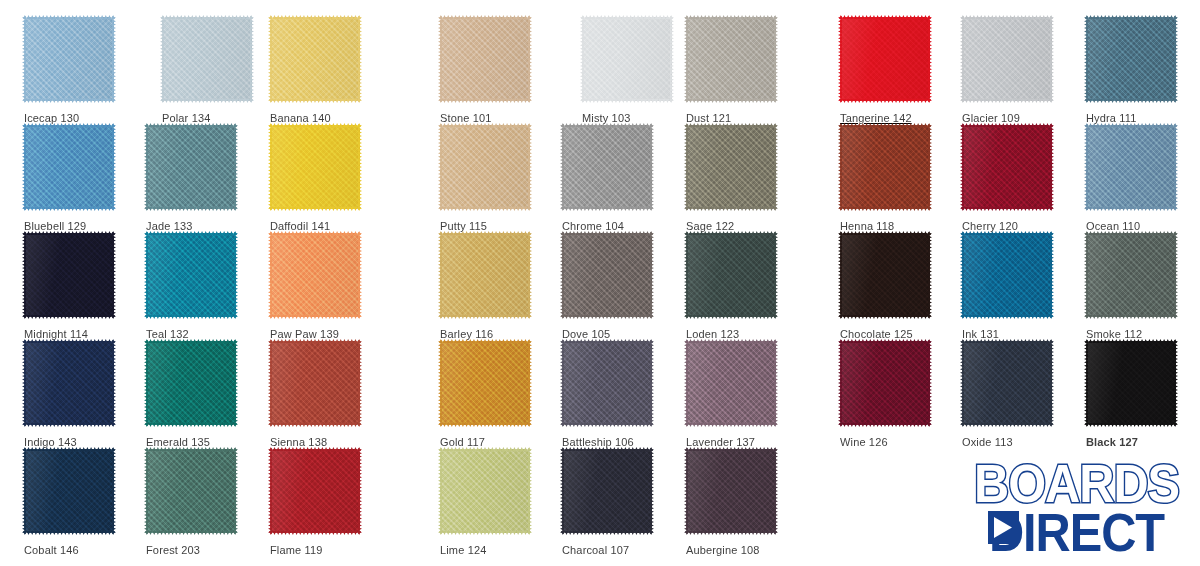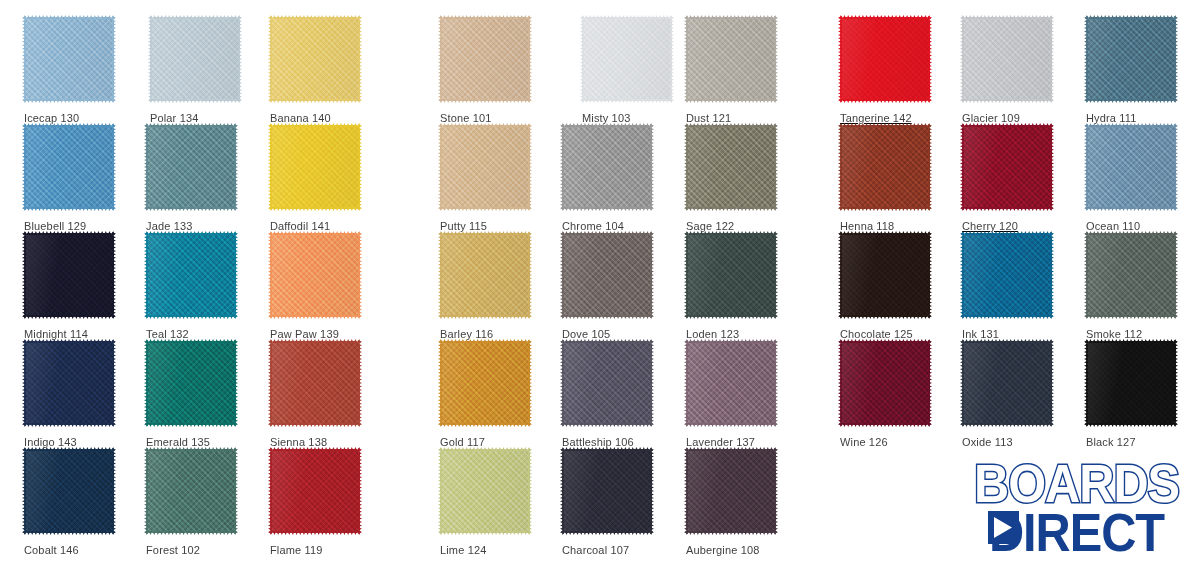--- a/index.html
+++ b/index.html
@@ -106,21 +106,21 @@
         <div class="sheen"></div>
       </div>
       <div style="position: absolute; left: 0px; top: 0px; width: 90px; height: 84px;">
         <div class="pink-edge top" style="background: rgb(143, 182, 210); clip-path: polygon(0px 100%, 2% 0px, 4% 100%, 6% 0px, 8% 100%, 10% 0px, 12% 100%, 14% 0px, 16% 100%, 18% 0px, 20% 100%, 22% 0px, 24% 100%, 26% 0px, 28% 100%, 30% 0px, 32% 100%, 34% 0px, 36% 100%, 38% 0px, 40% 100%, 42% 0px, 44% 100%, 46% 0px, 48% 100%, 50% 0px, 52% 100%, 54% 0px, 56% 100%, 58% 0px, 60% 100%, 62% 0px, 64% 100%, 66% 0px, 68% 100%, 70% 0px, 72% 100%, 74% 0px, 76% 100%, 78% 0px, 80% 100%, 82% 0px, 84% 100%, 86% 0px, 88% 100%, 90% 0px, 92% 100%, 94% 0px, 96% 100%, 98% 0px, 100% 100%);"></div>
         <div class="pink-edge bottom" style="background: rgb(143, 182, 210); clip-path: polygon(0px 100%, 2% 0px, 4% 100%, 6% 0px, 8% 100%, 10% 0px, 12% 100%, 14% 0px, 16% 100%, 18% 0px, 20% 100%, 22% 0px, 24% 100%, 26% 0px, 28% 100%, 30% 0px, 32% 100%, 34% 0px, 36% 100%, 38% 0px, 40% 100%, 42% 0px, 44% 100%, 46% 0px, 48% 100%, 50% 0px, 52% 100%, 54% 0px, 56% 100%, 58% 0px, 60% 100%, 62% 0px, 64% 100%, 66% 0px, 68% 100%, 70% 0px, 72% 100%, 74% 0px, 76% 100%, 78% 0px, 80% 100%, 82% 0px, 84% 100%, 86% 0px, 88% 100%, 90% 0px, 92% 100%, 94% 0px, 96% 100%, 98% 0px, 100% 100%); transform: scaleY(-1);"></div>
         <div class="pink-edge left" style="background: rgb(143, 182, 210); clip-path: polygon(100% 0px, 0px 2%, 100% 4%, 0px 6%, 100% 8%, 0px 10%, 100% 12%, 0px 14%, 100% 16%, 0px 18%, 100% 20%, 0px 22%, 100% 24%, 0px 26%, 100% 28%, 0px 30%, 100% 32%, 0px 34%, 100% 36%, 0px 38%, 100% 40%, 0px 42%, 100% 44%, 0px 46%, 100% 48%, 0px 50%, 100% 52%, 0px 54%, 100% 56%, 0px 58%, 100% 60%, 0px 62%, 100% 64%, 0px 66%, 100% 68%, 0px 70%, 100% 72%, 0px 74%, 100% 76%, 0px 78%, 100% 80%, 0px 82%, 100% 84%, 0px 86%, 100% 88%, 0px 90%, 100% 92%, 0px 94%, 100% 96%, 0px 98%, 100% 100%);"></div>
         <div class="pink-edge right" style="background: rgb(143, 182, 210); clip-path: polygon(100% 0px, 0px 2%, 100% 4%, 0px 6%, 100% 8%, 0px 10%, 100% 12%, 0px 14%, 100% 16%, 0px 18%, 100% 20%, 0px 22%, 100% 24%, 0px 26%, 100% 28%, 0px 30%, 100% 32%, 0px 34%, 100% 36%, 0px 38%, 100% 40%, 0px 42%, 100% 44%, 0px 46%, 100% 48%, 0px 50%, 100% 52%, 0px 54%, 100% 56%, 0px 58%, 100% 60%, 0px 62%, 100% 64%, 0px 66%, 100% 68%, 0px 70%, 100% 72%, 0px 74%, 100% 76%, 0px 78%, 100% 80%, 0px 82%, 100% 84%, 0px 86%, 100% 88%, 0px 90%, 100% 92%, 0px 94%, 100% 96%, 0px 98%, 100% 100%); transform: scaleX(-1);"></div>
       </div>
       <div class="label">Icecap 130</div>
     </div>
-    <div class="swatch-cell" style="left: 150px; top: 17px;">
+    <div class="swatch-cell" style="left: 162px; top: 17px;">
       <div class="swatch">
         <div class="plate" style="background: rgb(189, 204, 212);"></div>
         <div class="weave"></div>
         <div class="sheen"></div>
       </div>
       <div style="position: absolute; left: 0px; top: 0px; width: 90px; height: 84px;">
         <div class="pink-edge top" style="background: rgb(189, 204, 212); clip-path: polygon(0px 100%, 2% 0px, 4% 100%, 6% 0px, 8% 100%, 10% 0px, 12% 100%, 14% 0px, 16% 100%, 18% 0px, 20% 100%, 22% 0px, 24% 100%, 26% 0px, 28% 100%, 30% 0px, 32% 100%, 34% 0px, 36% 100%, 38% 0px, 40% 100%, 42% 0px, 44% 100%, 46% 0px, 48% 100%, 50% 0px, 52% 100%, 54% 0px, 56% 100%, 58% 0px, 60% 100%, 62% 0px, 64% 100%, 66% 0px, 68% 100%, 70% 0px, 72% 100%, 74% 0px, 76% 100%, 78% 0px, 80% 100%, 82% 0px, 84% 100%, 86% 0px, 88% 100%, 90% 0px, 92% 100%, 94% 0px, 96% 100%, 98% 0px, 100% 100%);"></div>
         <div class="pink-edge bottom" style="background: rgb(189, 204, 212); clip-path: polygon(0px 100%, 2% 0px, 4% 100%, 6% 0px, 8% 100%, 10% 0px, 12% 100%, 14% 0px, 16% 100%, 18% 0px, 20% 100%, 22% 0px, 24% 100%, 26% 0px, 28% 100%, 30% 0px, 32% 100%, 34% 0px, 36% 100%, 38% 0px, 40% 100%, 42% 0px, 44% 100%, 46% 0px, 48% 100%, 50% 0px, 52% 100%, 54% 0px, 56% 100%, 58% 0px, 60% 100%, 62% 0px, 64% 100%, 66% 0px, 68% 100%, 70% 0px, 72% 100%, 74% 0px, 76% 100%, 78% 0px, 80% 100%, 82% 0px, 84% 100%, 86% 0px, 88% 100%, 90% 0px, 92% 100%, 94% 0px, 96% 100%, 98% 0px, 100% 100%); transform: scaleY(-1);"></div>
         <div class="pink-edge left" style="background: rgb(189, 204, 212); clip-path: polygon(100% 0px, 0px 2%, 100% 4%, 0px 6%, 100% 8%, 0px 10%, 100% 12%, 0px 14%, 100% 16%, 0px 18%, 100% 20%, 0px 22%, 100% 24%, 0px 26%, 100% 28%, 0px 30%, 100% 32%, 0px 34%, 100% 36%, 0px 38%, 100% 40%, 0px 42%, 100% 44%, 0px 46%, 100% 48%, 0px 50%, 100% 52%, 0px 54%, 100% 56%, 0px 58%, 100% 60%, 0px 62%, 100% 64%, 0px 66%, 100% 68%, 0px 70%, 100% 72%, 0px 74%, 100% 76%, 0px 78%, 100% 80%, 0px 82%, 100% 84%, 0px 86%, 100% 88%, 0px 90%, 100% 92%, 0px 94%, 100% 96%, 0px 98%, 100% 100%);"></div>
         <div class="pink-edge right" style="background: rgb(189, 204, 212); clip-path: polygon(100% 0px, 0px 2%, 100% 4%, 0px 6%, 100% 8%, 0px 10%, 100% 12%, 0px 14%, 100% 16%, 0px 18%, 100% 20%, 0px 22%, 100% 24%, 0px 26%, 100% 28%, 0px 30%, 100% 32%, 0px 34%, 100% 36%, 0px 38%, 100% 40%, 0px 42%, 100% 44%, 0px 46%, 100% 48%, 0px 50%, 100% 52%, 0px 54%, 100% 56%, 0px 58%, 100% 60%, 0px 62%, 100% 64%, 0px 66%, 100% 68%, 0px 70%, 100% 72%, 0px 74%, 100% 76%, 0px 78%, 100% 80%, 0px 82%, 100% 84%, 0px 86%, 100% 88%, 0px 90%, 100% 92%, 0px 94%, 100% 96%, 0px 98%, 100% 100%); transform: scaleX(-1);"></div>
@@ -316,21 +316,21 @@
         <div class="sheen"></div>
       </div>
       <div style="position: absolute; left: 0px; top: 0px; width: 90px; height: 84px;">
         <div class="pink-edge top" style="background: rgb(139, 55, 37); clip-path: polygon(0px 100%, 2% 0px, 4% 100%, 6% 0px, 8% 100%, 10% 0px, 12% 100%, 14% 0px, 16% 100%, 18% 0px, 20% 100%, 22% 0px, 24% 100%, 26% 0px, 28% 100%, 30% 0px, 32% 100%, 34% 0px, 36% 100%, 38% 0px, 40% 100%, 42% 0px, 44% 100%, 46% 0px, 48% 100%, 50% 0px, 52% 100%, 54% 0px, 56% 100%, 58% 0px, 60% 100%, 62% 0px, 64% 100%, 66% 0px, 68% 100%, 70% 0px, 72% 100%, 74% 0px, 76% 100%, 78% 0px, 80% 100%, 82% 0px, 84% 100%, 86% 0px, 88% 100%, 90% 0px, 92% 100%, 94% 0px, 96% 100%, 98% 0px, 100% 100%);"></div>
         <div class="pink-edge bottom" style="background: rgb(139, 55, 37); clip-path: polygon(0px 100%, 2% 0px, 4% 100%, 6% 0px, 8% 100%, 10% 0px, 12% 100%, 14% 0px, 16% 100%, 18% 0px, 20% 100%, 22% 0px, 24% 100%, 26% 0px, 28% 100%, 30% 0px, 32% 100%, 34% 0px, 36% 100%, 38% 0px, 40% 100%, 42% 0px, 44% 100%, 46% 0px, 48% 100%, 50% 0px, 52% 100%, 54% 0px, 56% 100%, 58% 0px, 60% 100%, 62% 0px, 64% 100%, 66% 0px, 68% 100%, 70% 0px, 72% 100%, 74% 0px, 76% 100%, 78% 0px, 80% 100%, 82% 0px, 84% 100%, 86% 0px, 88% 100%, 90% 0px, 92% 100%, 94% 0px, 96% 100%, 98% 0px, 100% 100%); transform: scaleY(-1);"></div>
         <div class="pink-edge left" style="background: rgb(139, 55, 37); clip-path: polygon(100% 0px, 0px 2%, 100% 4%, 0px 6%, 100% 8%, 0px 10%, 100% 12%, 0px 14%, 100% 16%, 0px 18%, 100% 20%, 0px 22%, 100% 24%, 0px 26%, 100% 28%, 0px 30%, 100% 32%, 0px 34%, 100% 36%, 0px 38%, 100% 40%, 0px 42%, 100% 44%, 0px 46%, 100% 48%, 0px 50%, 100% 52%, 0px 54%, 100% 56%, 0px 58%, 100% 60%, 0px 62%, 100% 64%, 0px 66%, 100% 68%, 0px 70%, 100% 72%, 0px 74%, 100% 76%, 0px 78%, 100% 80%, 0px 82%, 100% 84%, 0px 86%, 100% 88%, 0px 90%, 100% 92%, 0px 94%, 100% 96%, 0px 98%, 100% 100%);"></div>
         <div class="pink-edge right" style="background: rgb(139, 55, 37); clip-path: polygon(100% 0px, 0px 2%, 100% 4%, 0px 6%, 100% 8%, 0px 10%, 100% 12%, 0px 14%, 100% 16%, 0px 18%, 100% 20%, 0px 22%, 100% 24%, 0px 26%, 100% 28%, 0px 30%, 100% 32%, 0px 34%, 100% 36%, 0px 38%, 100% 40%, 0px 42%, 100% 44%, 0px 46%, 100% 48%, 0px 50%, 100% 52%, 0px 54%, 100% 56%, 0px 58%, 100% 60%, 0px 62%, 100% 64%, 0px 66%, 100% 68%, 0px 70%, 100% 72%, 0px 74%, 100% 76%, 0px 78%, 100% 80%, 0px 82%, 100% 84%, 0px 86%, 100% 88%, 0px 90%, 100% 92%, 0px 94%, 100% 96%, 0px 98%, 100% 100%); transform: scaleX(-1);"></div>
       </div>
       <div class="label">Henna 118</div>
     </div>
-    <div class="swatch-cell" style="left: 962px; top: 125px; text-decoration: underline;">
+    <div class="swatch-cell" style="left: 962px; top: 125px;">
       <div class="swatch">
         <div class="plate" style="background: rgb(138, 16, 39);"></div>
         <div class="weave"></div>
         <div class="sheen"></div>
       </div>
       <div style="position: absolute; left: 0px; top: 0px; width: 90px; height: 84px;">
         <div class="pink-edge top" style="background: rgb(138, 16, 39); clip-path: polygon(0px 100%, 2% 0px, 4% 100%, 6% 0px, 8% 100%, 10% 0px, 12% 100%, 14% 0px, 16% 100%, 18% 0px, 20% 100%, 22% 0px, 24% 100%, 26% 0px, 28% 100%, 30% 0px, 32% 100%, 34% 0px, 36% 100%, 38% 0px, 40% 100%, 42% 0px, 44% 100%, 46% 0px, 48% 100%, 50% 0px, 52% 100%, 54% 0px, 56% 100%, 58% 0px, 60% 100%, 62% 0px, 64% 100%, 66% 0px, 68% 100%, 70% 0px, 72% 100%, 74% 0px, 76% 100%, 78% 0px, 80% 100%, 82% 0px, 84% 100%, 86% 0px, 88% 100%, 90% 0px, 92% 100%, 94% 0px, 96% 100%, 98% 0px, 100% 100%);"></div>
         <div class="pink-edge bottom" style="background: rgb(138, 16, 39); clip-path: polygon(0px 100%, 2% 0px, 4% 100%, 6% 0px, 8% 100%, 10% 0px, 12% 100%, 14% 0px, 16% 100%, 18% 0px, 20% 100%, 22% 0px, 24% 100%, 26% 0px, 28% 100%, 30% 0px, 32% 100%, 34% 0px, 36% 100%, 38% 0px, 40% 100%, 42% 0px, 44% 100%, 46% 0px, 48% 100%, 50% 0px, 52% 100%, 54% 0px, 56% 100%, 58% 0px, 60% 100%, 62% 0px, 64% 100%, 66% 0px, 68% 100%, 70% 0px, 72% 100%, 74% 0px, 76% 100%, 78% 0px, 80% 100%, 82% 0px, 84% 100%, 86% 0px, 88% 100%, 90% 0px, 92% 100%, 94% 0px, 96% 100%, 98% 0px, 100% 100%); transform: scaleY(-1);"></div>
         <div class="pink-edge left" style="background: rgb(138, 16, 39); clip-path: polygon(100% 0px, 0px 2%, 100% 4%, 0px 6%, 100% 8%, 0px 10%, 100% 12%, 0px 14%, 100% 16%, 0px 18%, 100% 20%, 0px 22%, 100% 24%, 0px 26%, 100% 28%, 0px 30%, 100% 32%, 0px 34%, 100% 36%, 0px 38%, 100% 40%, 0px 42%, 100% 44%, 0px 46%, 100% 48%, 0px 50%, 100% 52%, 0px 54%, 100% 56%, 0px 58%, 100% 60%, 0px 62%, 100% 64%, 0px 66%, 100% 68%, 0px 70%, 100% 72%, 0px 74%, 100% 76%, 0px 78%, 100% 80%, 0px 82%, 100% 84%, 0px 86%, 100% 88%, 0px 90%, 100% 92%, 0px 94%, 100% 96%, 0px 98%, 100% 100%);"></div>
         <div class="pink-edge right" style="background: rgb(138, 16, 39); clip-path: polygon(100% 0px, 0px 2%, 100% 4%, 0px 6%, 100% 8%, 0px 10%, 100% 12%, 0px 14%, 100% 16%, 0px 18%, 100% 20%, 0px 22%, 100% 24%, 0px 26%, 100% 28%, 0px 30%, 100% 32%, 0px 34%, 100% 36%, 0px 38%, 100% 40%, 0px 42%, 100% 44%, 0px 46%, 100% 48%, 0px 50%, 100% 52%, 0px 54%, 100% 56%, 0px 58%, 100% 60%, 0px 62%, 100% 64%, 0px 66%, 100% 68%, 0px 70%, 100% 72%, 0px 74%, 100% 76%, 0px 78%, 100% 80%, 0px 82%, 100% 84%, 0px 86%, 100% 88%, 0px 90%, 100% 92%, 0px 94%, 100% 96%, 0px 98%, 100% 100%); transform: scaleX(-1);"></div>
@@ -582,21 +582,21 @@
         <div class="sheen"></div>
       </div>
       <div style="position: absolute; left: 0px; top: 0px; width: 90px; height: 84px;">
         <div class="pink-edge top" style="background: rgb(44, 52, 66); clip-path: polygon(0px 100%, 2% 0px, 4% 100%, 6% 0px, 8% 100%, 10% 0px, 12% 100%, 14% 0px, 16% 100%, 18% 0px, 20% 100%, 22% 0px, 24% 100%, 26% 0px, 28% 100%, 30% 0px, 32% 100%, 34% 0px, 36% 100%, 38% 0px, 40% 100%, 42% 0px, 44% 100%, 46% 0px, 48% 100%, 50% 0px, 52% 100%, 54% 0px, 56% 100%, 58% 0px, 60% 100%, 62% 0px, 64% 100%, 66% 0px, 68% 100%, 70% 0px, 72% 100%, 74% 0px, 76% 100%, 78% 0px, 80% 100%, 82% 0px, 84% 100%, 86% 0px, 88% 100%, 90% 0px, 92% 100%, 94% 0px, 96% 100%, 98% 0px, 100% 100%);"></div>
         <div class="pink-edge bottom" style="background: rgb(44, 52, 66); clip-path: polygon(0px 100%, 2% 0px, 4% 100%, 6% 0px, 8% 100%, 10% 0px, 12% 100%, 14% 0px, 16% 100%, 18% 0px, 20% 100%, 22% 0px, 24% 100%, 26% 0px, 28% 100%, 30% 0px, 32% 100%, 34% 0px, 36% 100%, 38% 0px, 40% 100%, 42% 0px, 44% 100%, 46% 0px, 48% 100%, 50% 0px, 52% 100%, 54% 0px, 56% 100%, 58% 0px, 60% 100%, 62% 0px, 64% 100%, 66% 0px, 68% 100%, 70% 0px, 72% 100%, 74% 0px, 76% 100%, 78% 0px, 80% 100%, 82% 0px, 84% 100%, 86% 0px, 88% 100%, 90% 0px, 92% 100%, 94% 0px, 96% 100%, 98% 0px, 100% 100%); transform: scaleY(-1);"></div>
         <div class="pink-edge left" style="background: rgb(44, 52, 66); clip-path: polygon(100% 0px, 0px 2%, 100% 4%, 0px 6%, 100% 8%, 0px 10%, 100% 12%, 0px 14%, 100% 16%, 0px 18%, 100% 20%, 0px 22%, 100% 24%, 0px 26%, 100% 28%, 0px 30%, 100% 32%, 0px 34%, 100% 36%, 0px 38%, 100% 40%, 0px 42%, 100% 44%, 0px 46%, 100% 48%, 0px 50%, 100% 52%, 0px 54%, 100% 56%, 0px 58%, 100% 60%, 0px 62%, 100% 64%, 0px 66%, 100% 68%, 0px 70%, 100% 72%, 0px 74%, 100% 76%, 0px 78%, 100% 80%, 0px 82%, 100% 84%, 0px 86%, 100% 88%, 0px 90%, 100% 92%, 0px 94%, 100% 96%, 0px 98%, 100% 100%);"></div>
         <div class="pink-edge right" style="background: rgb(44, 52, 66); clip-path: polygon(100% 0px, 0px 2%, 100% 4%, 0px 6%, 100% 8%, 0px 10%, 100% 12%, 0px 14%, 100% 16%, 0px 18%, 100% 20%, 0px 22%, 100% 24%, 0px 26%, 100% 28%, 0px 30%, 100% 32%, 0px 34%, 100% 36%, 0px 38%, 100% 40%, 0px 42%, 100% 44%, 0px 46%, 100% 48%, 0px 50%, 100% 52%, 0px 54%, 100% 56%, 0px 58%, 100% 60%, 0px 62%, 100% 64%, 0px 66%, 100% 68%, 0px 70%, 100% 72%, 0px 74%, 100% 76%, 0px 78%, 100% 80%, 0px 82%, 100% 84%, 0px 86%, 100% 88%, 0px 90%, 100% 92%, 0px 94%, 100% 96%, 0px 98%, 100% 100%); transform: scaleX(-1);"></div>
       </div>
       <div class="label">Oxide 113</div>
     </div>
-    <div class="swatch-cell" style="left: 1086px; top: 341px;">
+    <div class="swatch-cell" style="left: 1086px; top: 341px; font-weight: bold;">
       <div class="swatch">
         <div class="plate" style="background: rgb(19, 18, 19);"></div>
         <div class="weave"></div>
         <div class="sheen"></div>
       </div>
       <div style="position: absolute; left: 0px; top: 0px; width: 90px; height: 84px;">
         <div class="pink-edge top" style="background: rgb(19, 18, 19); clip-path: polygon(0px 100%, 2% 0px, 4% 100%, 6% 0px, 8% 100%, 10% 0px, 12% 100%, 14% 0px, 16% 100%, 18% 0px, 20% 100%, 22% 0px, 24% 100%, 26% 0px, 28% 100%, 30% 0px, 32% 100%, 34% 0px, 36% 100%, 38% 0px, 40% 100%, 42% 0px, 44% 100%, 46% 0px, 48% 100%, 50% 0px, 52% 100%, 54% 0px, 56% 100%, 58% 0px, 60% 100%, 62% 0px, 64% 100%, 66% 0px, 68% 100%, 70% 0px, 72% 100%, 74% 0px, 76% 100%, 78% 0px, 80% 100%, 82% 0px, 84% 100%, 86% 0px, 88% 100%, 90% 0px, 92% 100%, 94% 0px, 96% 100%, 98% 0px, 100% 100%);"></div>
         <div class="pink-edge bottom" style="background: rgb(19, 18, 19); clip-path: polygon(0px 100%, 2% 0px, 4% 100%, 6% 0px, 8% 100%, 10% 0px, 12% 100%, 14% 0px, 16% 100%, 18% 0px, 20% 100%, 22% 0px, 24% 100%, 26% 0px, 28% 100%, 30% 0px, 32% 100%, 34% 0px, 36% 100%, 38% 0px, 40% 100%, 42% 0px, 44% 100%, 46% 0px, 48% 100%, 50% 0px, 52% 100%, 54% 0px, 56% 100%, 58% 0px, 60% 100%, 62% 0px, 64% 100%, 66% 0px, 68% 100%, 70% 0px, 72% 100%, 74% 0px, 76% 100%, 78% 0px, 80% 100%, 82% 0px, 84% 100%, 86% 0px, 88% 100%, 90% 0px, 92% 100%, 94% 0px, 96% 100%, 98% 0px, 100% 100%); transform: scaleY(-1);"></div>
         <div class="pink-edge left" style="background: rgb(19, 18, 19); clip-path: polygon(100% 0px, 0px 2%, 100% 4%, 0px 6%, 100% 8%, 0px 10%, 100% 12%, 0px 14%, 100% 16%, 0px 18%, 100% 20%, 0px 22%, 100% 24%, 0px 26%, 100% 28%, 0px 30%, 100% 32%, 0px 34%, 100% 36%, 0px 38%, 100% 40%, 0px 42%, 100% 44%, 0px 46%, 100% 48%, 0px 50%, 100% 52%, 0px 54%, 100% 56%, 0px 58%, 100% 60%, 0px 62%, 100% 64%, 0px 66%, 100% 68%, 0px 70%, 100% 72%, 0px 74%, 100% 76%, 0px 78%, 100% 80%, 0px 82%, 100% 84%, 0px 86%, 100% 88%, 0px 90%, 100% 92%, 0px 94%, 100% 96%, 0px 98%, 100% 100%);"></div>
         <div class="pink-edge right" style="background: rgb(19, 18, 19); clip-path: polygon(100% 0px, 0px 2%, 100% 4%, 0px 6%, 100% 8%, 0px 10%, 100% 12%, 0px 14%, 100% 16%, 0px 18%, 100% 20%, 0px 22%, 100% 24%, 0px 26%, 100% 28%, 0px 30%, 100% 32%, 0px 34%, 100% 36%, 0px 38%, 100% 40%, 0px 42%, 100% 44%, 0px 46%, 100% 48%, 0px 50%, 100% 52%, 0px 54%, 100% 56%, 0px 58%, 100% 60%, 0px 62%, 100% 64%, 0px 66%, 100% 68%, 0px 70%, 100% 72%, 0px 74%, 100% 76%, 0px 78%, 100% 80%, 0px 82%, 100% 84%, 0px 86%, 100% 88%, 0px 90%, 100% 92%, 0px 94%, 100% 96%, 0px 98%, 100% 100%); transform: scaleX(-1);"></div>
@@ -622,21 +622,21 @@
         <div class="plate" style="background: rgb(74, 114, 104);"></div>
         <div class="weave"></div>
         <div class="sheen"></div>
       </div>
       <div style="position: absolute; left: 0px; top: 0px; width: 90px; height: 84px;">
         <div class="pink-edge top" style="background: rgb(74, 114, 104); clip-path: polygon(0px 100%, 2% 0px, 4% 100%, 6% 0px, 8% 100%, 10% 0px, 12% 100%, 14% 0px, 16% 100%, 18% 0px, 20% 100%, 22% 0px, 24% 100%, 26% 0px, 28% 100%, 30% 0px, 32% 100%, 34% 0px, 36% 100%, 38% 0px, 40% 100%, 42% 0px, 44% 100%, 46% 0px, 48% 100%, 50% 0px, 52% 100%, 54% 0px, 56% 100%, 58% 0px, 60% 100%, 62% 0px, 64% 100%, 66% 0px, 68% 100%, 70% 0px, 72% 100%, 74% 0px, 76% 100%, 78% 0px, 80% 100%, 82% 0px, 84% 100%, 86% 0px, 88% 100%, 90% 0px, 92% 100%, 94% 0px, 96% 100%, 98% 0px, 100% 100%);"></div>
         <div class="pink-edge bottom" style="background: rgb(74, 114, 104); clip-path: polygon(0px 100%, 2% 0px, 4% 100%, 6% 0px, 8% 100%, 10% 0px, 12% 100%, 14% 0px, 16% 100%, 18% 0px, 20% 100%, 22% 0px, 24% 100%, 26% 0px, 28% 100%, 30% 0px, 32% 100%, 34% 0px, 36% 100%, 38% 0px, 40% 100%, 42% 0px, 44% 100%, 46% 0px, 48% 100%, 50% 0px, 52% 100%, 54% 0px, 56% 100%, 58% 0px, 60% 100%, 62% 0px, 64% 100%, 66% 0px, 68% 100%, 70% 0px, 72% 100%, 74% 0px, 76% 100%, 78% 0px, 80% 100%, 82% 0px, 84% 100%, 86% 0px, 88% 100%, 90% 0px, 92% 100%, 94% 0px, 96% 100%, 98% 0px, 100% 100%); transform: scaleY(-1);"></div>
         <div class="pink-edge left" style="background: rgb(74, 114, 104); clip-path: polygon(100% 0px, 0px 2%, 100% 4%, 0px 6%, 100% 8%, 0px 10%, 100% 12%, 0px 14%, 100% 16%, 0px 18%, 100% 20%, 0px 22%, 100% 24%, 0px 26%, 100% 28%, 0px 30%, 100% 32%, 0px 34%, 100% 36%, 0px 38%, 100% 40%, 0px 42%, 100% 44%, 0px 46%, 100% 48%, 0px 50%, 100% 52%, 0px 54%, 100% 56%, 0px 58%, 100% 60%, 0px 62%, 100% 64%, 0px 66%, 100% 68%, 0px 70%, 100% 72%, 0px 74%, 100% 76%, 0px 78%, 100% 80%, 0px 82%, 100% 84%, 0px 86%, 100% 88%, 0px 90%, 100% 92%, 0px 94%, 100% 96%, 0px 98%, 100% 100%);"></div>
         <div class="pink-edge right" style="background: rgb(74, 114, 104); clip-path: polygon(100% 0px, 0px 2%, 100% 4%, 0px 6%, 100% 8%, 0px 10%, 100% 12%, 0px 14%, 100% 16%, 0px 18%, 100% 20%, 0px 22%, 100% 24%, 0px 26%, 100% 28%, 0px 30%, 100% 32%, 0px 34%, 100% 36%, 0px 38%, 100% 40%, 0px 42%, 100% 44%, 0px 46%, 100% 48%, 0px 50%, 100% 52%, 0px 54%, 100% 56%, 0px 58%, 100% 60%, 0px 62%, 100% 64%, 0px 66%, 100% 68%, 0px 70%, 100% 72%, 0px 74%, 100% 76%, 0px 78%, 100% 80%, 0px 82%, 100% 84%, 0px 86%, 100% 88%, 0px 90%, 100% 92%, 0px 94%, 100% 96%, 0px 98%, 100% 100%); transform: scaleX(-1);"></div>
       </div>
-      <div class="label">Forest 102</div>
+      <div class="label">Forest 203</div>
     </div>
     <div class="swatch-cell" style="left: 270px; top: 449px;">
       <div class="swatch">
         <div class="plate" style="background: rgb(168, 31, 39);"></div>
         <div class="weave"></div>
         <div class="sheen"></div>
       </div>
       <div style="position: absolute; left: 0px; top: 0px; width: 90px; height: 84px;">
         <div class="pink-edge top" style="background: rgb(168, 31, 39); clip-path: polygon(0px 100%, 2% 0px, 4% 100%, 6% 0px, 8% 100%, 10% 0px, 12% 100%, 14% 0px, 16% 100%, 18% 0px, 20% 100%, 22% 0px, 24% 100%, 26% 0px, 28% 100%, 30% 0px, 32% 100%, 34% 0px, 36% 100%, 38% 0px, 40% 100%, 42% 0px, 44% 100%, 46% 0px, 48% 100%, 50% 0px, 52% 100%, 54% 0px, 56% 100%, 58% 0px, 60% 100%, 62% 0px, 64% 100%, 66% 0px, 68% 100%, 70% 0px, 72% 100%, 74% 0px, 76% 100%, 78% 0px, 80% 100%, 82% 0px, 84% 100%, 86% 0px, 88% 100%, 90% 0px, 92% 100%, 94% 0px, 96% 100%, 98% 0px, 100% 100%);"></div>
         <div class="pink-edge bottom" style="background: rgb(168, 31, 39); clip-path: polygon(0px 100%, 2% 0px, 4% 100%, 6% 0px, 8% 100%, 10% 0px, 12% 100%, 14% 0px, 16% 100%, 18% 0px, 20% 100%, 22% 0px, 24% 100%, 26% 0px, 28% 100%, 30% 0px, 32% 100%, 34% 0px, 36% 100%, 38% 0px, 40% 100%, 42% 0px, 44% 100%, 46% 0px, 48% 100%, 50% 0px, 52% 100%, 54% 0px, 56% 100%, 58% 0px, 60% 100%, 62% 0px, 64% 100%, 66% 0px, 68% 100%, 70% 0px, 72% 100%, 74% 0px, 76% 100%, 78% 0px, 80% 100%, 82% 0px, 84% 100%, 86% 0px, 88% 100%, 90% 0px, 92% 100%, 94% 0px, 96% 100%, 98% 0px, 100% 100%); transform: scaleY(-1);"></div>

